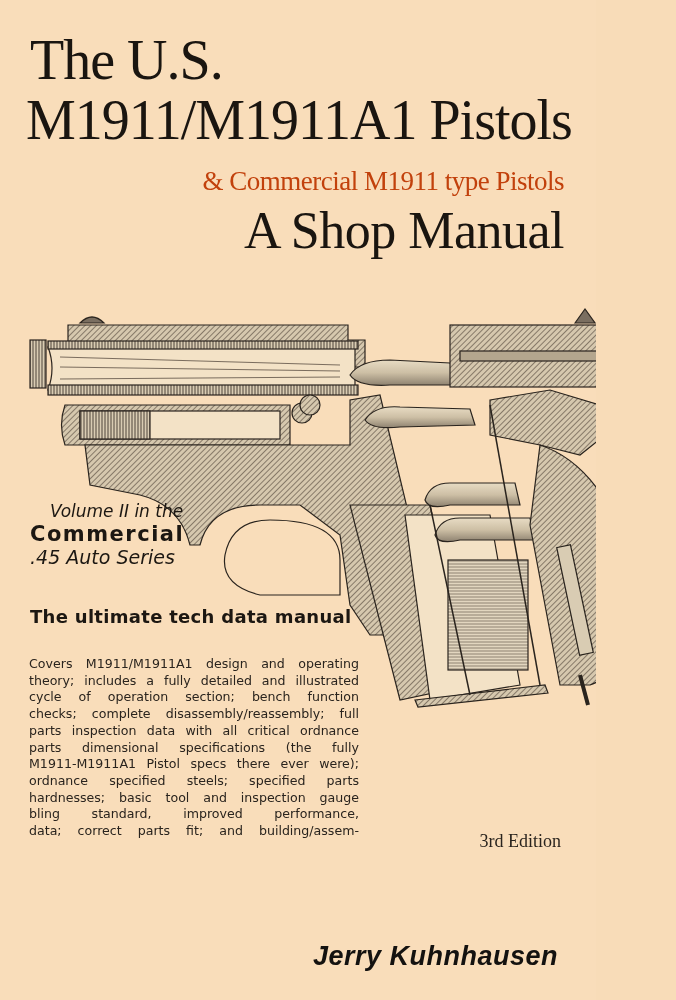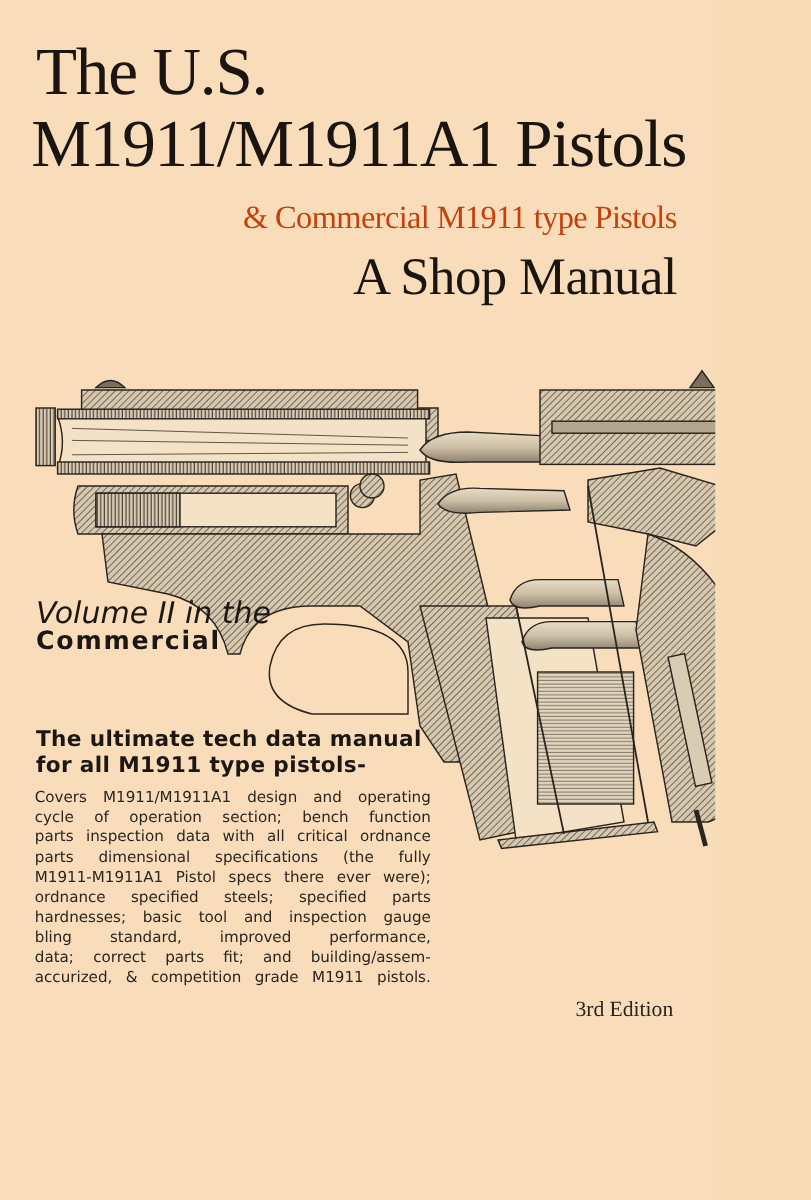--- a/index.html
+++ b/index.html
@@ -46,44 +46,45 @@
       line-height: 32px;
       letter-spacing: -0.5px;
       color: #c2410c;
       white-space: nowrap;
     }
     .shopmanual {
       position: absolute;
       right: 32px;
       top: 207px;
       font-family: "Liberation Serif", "DejaVu Serif", serif;
-      font-size: 44px;
+      font-size: 52px;
       line-height: 48px;
       letter-spacing: -0.5px;
       color: #1a1510;
       white-space: nowrap;
     }
     .illustration {
       position: absolute;
       left: 20px;
       top: 305px;
       width: 640px;
       height: 420px;
     }
     .series {
       position: absolute;
       left: 30px;
       top: 500px;
       font-family: "DejaVu Sans", "Liberation Sans", sans-serif;
       color: #1c1712;
     }
     .series .l1 {
-      font-size: 25px;
+      font-size: 17px;
       line-height: 22px;
       font-style: italic;
+      margin-left: 20px;
     }
     .series .l2 {
       font-size: 21px;
       line-height: 24px;
       font-weight: bold;
       letter-spacing: 1.5px;
     }
     .series .l3 {
       font-size: 19px;
       line-height: 22px;
@@ -224,36 +225,38 @@
       <line x1="560" y1="370" x2="568" y2="400" stroke-width="4"></line>
 
       <line x1="410" y1="200" x2="450" y2="390" stroke-width="1.5"></line>
       <line x1="470" y1="100" x2="520" y2="380" stroke-width="1.5"></line>
     </g>
   </svg>
 
   <div class="series">
     <div class="l1">Volume II in the</div>
     <div class="l2">Commercial</div>
+    <div class="l3">.45 Auto Series</div>
   </div>
 
   <div class="tagline">
     <div>The ultimate tech data manual</div>
-    <div>for all M1911 type pistols-</div>
   </div>
 
   <div class="blurb">
     <span>Covers M1911/M1911A1 design and operating</span>
+    <span>theory; includes a fully detailed and illustrated</span>
     <span>cycle of operation section; bench function</span>
+    <span>checks; complete disassembly/reassembly; full</span>
     <span>parts inspection data with all critical ordnance</span>
     <span>parts dimensional specifications (the fully</span>
     <span>M1911-M1911A1 Pistol specs there ever were);</span>
     <span>ordnance specified steels; specified parts</span>
     <span>hardnesses; basic tool and inspection gauge</span>
     <span>bling standard, improved performance,</span>
     <span>data; correct parts fit; and building/assem-</span>
-    <span>accurized, &amp; competition grade M1911 pistols.</span>
   </div>
 
   <div class="edition">3rd Edition</div>
 
+  <div class="author">Jerry Kuhnhausen</div>
 
 </div>
 
 </body></html>

